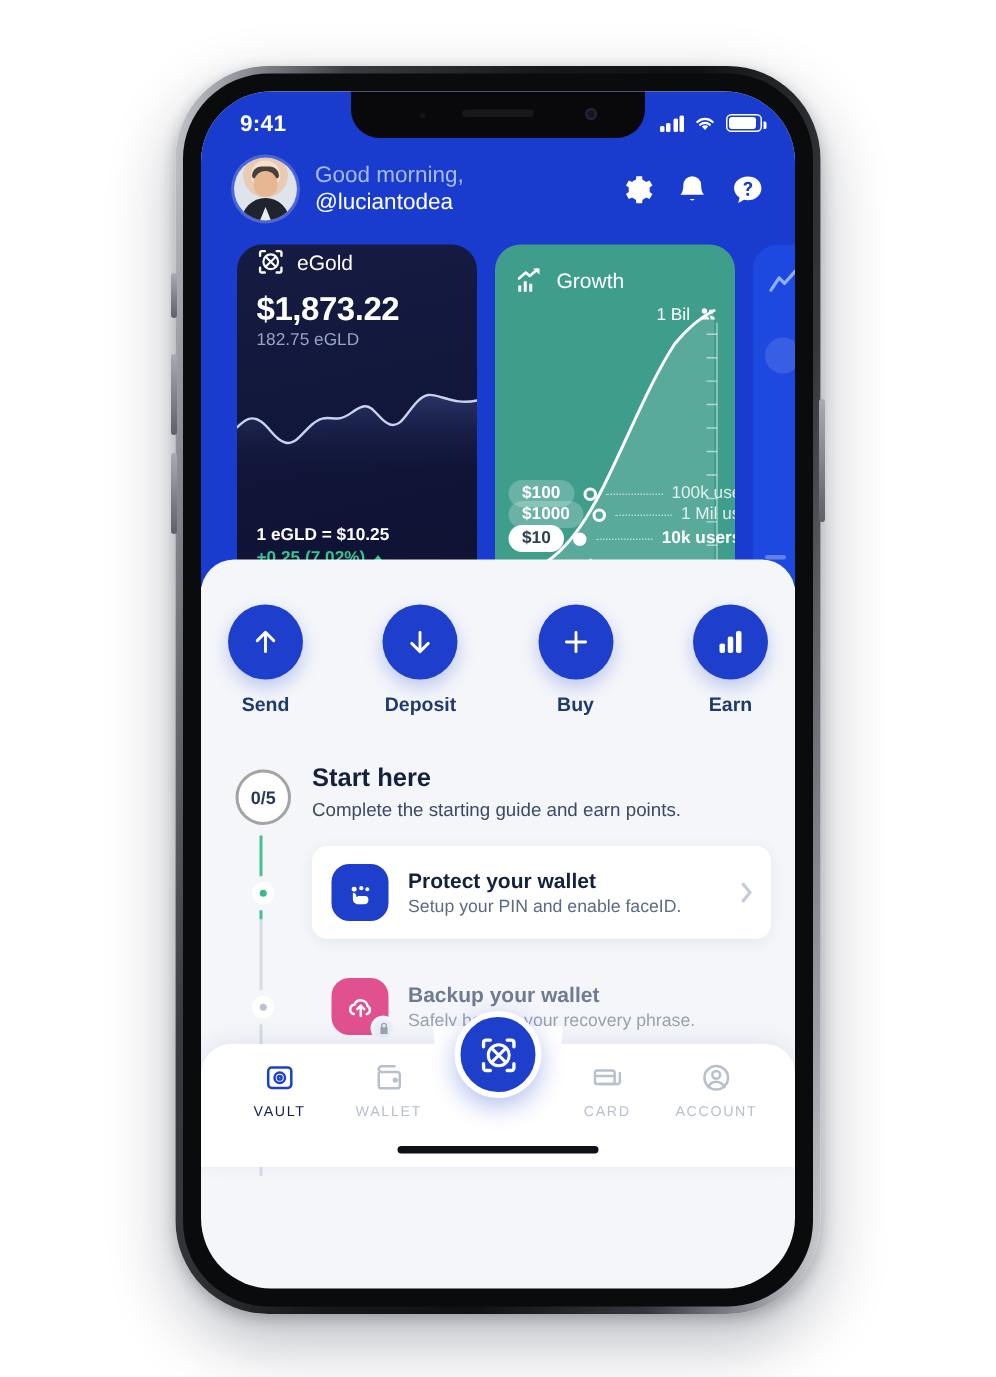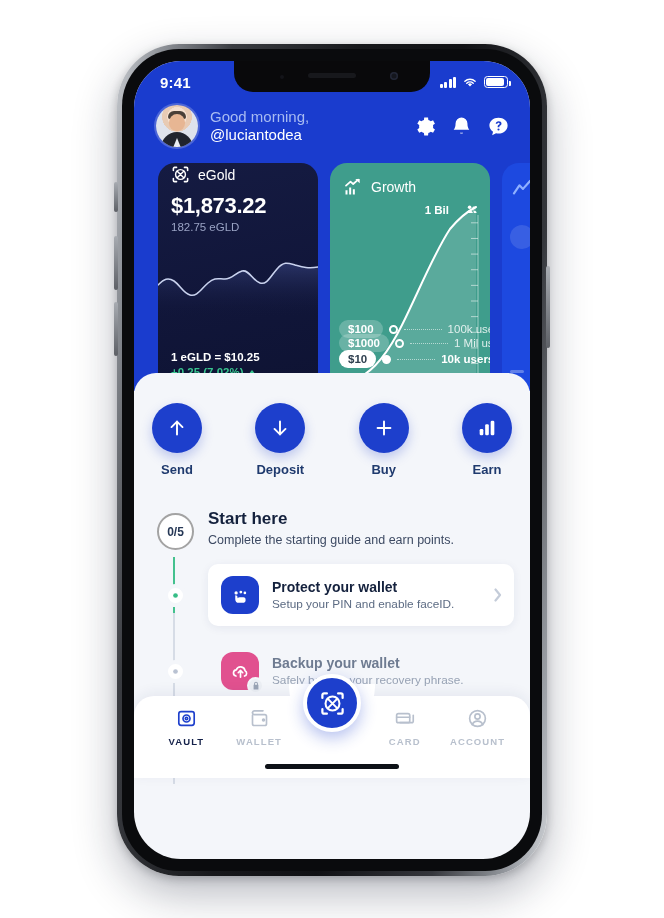--- a/index.html
+++ b/index.html
@@ -108,22 +108,22 @@
 
   
   .card-growth { width: 160px; background: #3f9d8c; padding: 14px 0 12px 13px; }
   .growth-top { display: flex; align-items: center; gap: 8px; }
   .growth-ic { width: 20px; height: 20px; }
   .growth-ic svg { display:block; width:100%; height:100%; fill:#fff; }
   .growth-name { color: #fff; font-size: 14px; font-weight: 500; }
   .growth-body { position: absolute; left: 0; right: 0; top: 36px; bottom: 0; }
   .growth-curve { position: absolute; inset: 0; }
   .growth-curve svg { display: block; width: 100%; height: 100%; }
-  .g-billabel { position: absolute; right: 12px; top: 4px; display: flex; align-items: flex-end; gap: 16px;
-    color: #fff; font-size: 11.5px; font-weight: 700; }
+  .g-billabel { position: absolute; right: 12px; top: 4px; display: flex; align-items: flex-end; gap: 5px;
+    color: #fff; font-size: 11.5px; font-weight: 400; }
   .g-billabel svg { width: 13px; height: 13px; fill: #fff; }
   .g-row { position: absolute; display: flex; align-items: center; gap: 6px; left: 9px; }
   .g-row.r1 { top: 91px; margin-top: 44px; }
   .g-row.r2 { top: 121px; }
   .g-row.r3 { top: 151px; }
   .g-pill { font-size: 11.5px; font-weight: 700; padding: 3px 9px; border-radius: 11px;
     background: rgba(255,255,255,.22); color: #ffffff; }
   .g-pill.current { background: #ffffff; color: #2f4050; }
   .g-marker { width: 9px; height: 9px; border-radius: 50%; border: 2.2px solid #ffffff; background: transparent; flex:0 0 9px; }
   .g-marker.filled { background: #ffffff; border-color: #ffffff; }
@@ -207,21 +207,21 @@
   
   .tabbar { position: absolute; left: 0; right: 0; bottom: 0; height: 82px;
     background: #ffffff; border-top-left-radius: 20px; border-top-right-radius: 20px;
     box-shadow: 0 -3px 14px rgba(28,48,95,.07); z-index: 5; }
   .tabs { display: flex; align-items: flex-start; justify-content: space-between;
     padding: 12px 16px 0; height: 62px; }
   .tab { width: 74px; display: flex; flex-direction: column; align-items: center; gap: 7px; cursor: pointer; }
   .tab svg { width: 21px; height: 21px; fill: none; stroke: #b8c0cd; stroke-width: 1.9;
     stroke-linecap: round; stroke-linejoin: round; }
   .tab.active svg { stroke: #1d3fcc; }
-  .tab-label { font-size: 9.5px; font-weight: 700; letter-spacing: 1.1px; color: #b8c0cd; }
+  .tab-label { font-size: 9.5px; font-weight: 400; letter-spacing: 1.1px; color: #b8c0cd; }
   .tab.active .tab-label { color: #14214a; }
   .tab.spacer { visibility: hidden; }
   .fab-notch { position: absolute; left: 50%; top: -12px; transform: translateX(-50%);
     width: 86px; height: 46px; background: #fff; border-radius: 0 0 46px 46px; }
   .fab { position: absolute; left: 50%; top: -22px; transform: translateX(-50%);
     width: 58px; height: 58px; border-radius: 50%; background: #1d3fcc;
     display: flex; align-items: center; justify-content: center;
     box-shadow: 0 6px 16px rgba(29,63,204,.32); border: 4px solid #fff; cursor: pointer; z-index: 3; }
   .fab svg { width: 27px; height: 27px; }
   .home-ind { position: absolute; left: 50%; bottom: 9px; transform: translateX(-50%);

